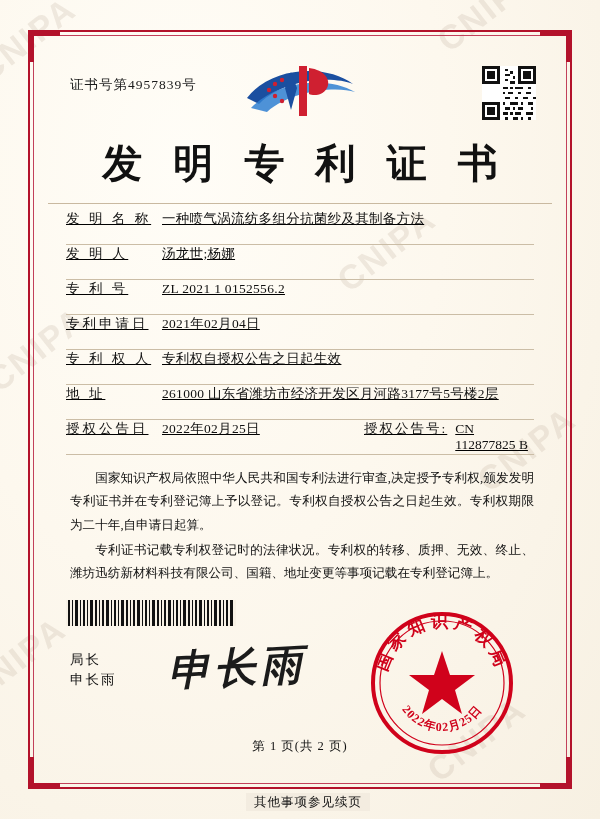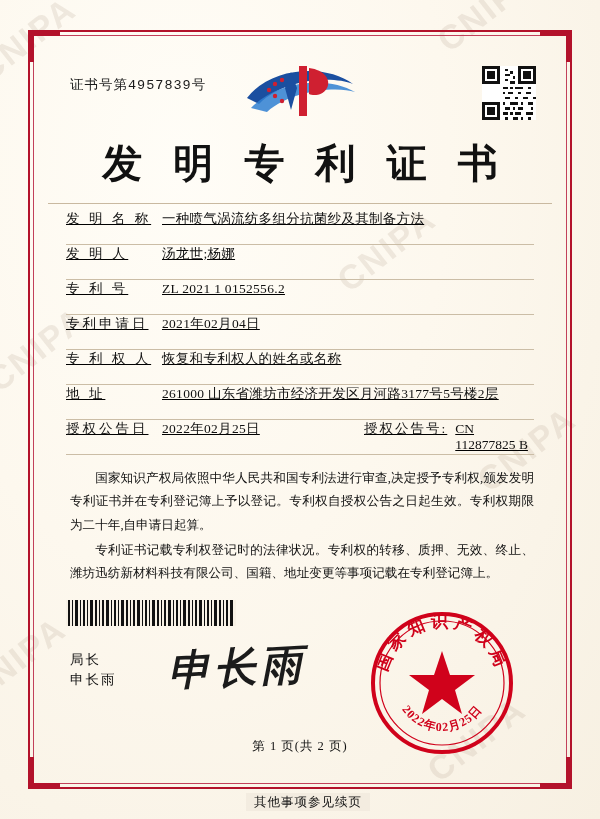--- a/index.html
+++ b/index.html
@@ -76,21 +76,20 @@
     left: 48px;
     top: 52px;
     width: 504px;
     height: 715px;
   }
 
   
   .header-row {
     position: relative;
     height: 78px;
-    font-family: Liberation Mono, monospace;
   }
   .cert-no {
     position: absolute;
     left: 22px;
     top: 24px;
     font-size: 13.5px;
     color: #1a1a1a;
     letter-spacing: 1px;
   }
   .logo {
@@ -358,21 +357,21 @@
       <div class="frow">
         <div class="flabel">专 利 号</div>
         <div class="fvalue">ZL 2021 1 0152556.2</div>
       </div>
       <div class="frow">
         <div class="flabel">专利申请日</div>
         <div class="fvalue">2021年02月04日</div>
       </div>
       <div class="frow">
         <div class="flabel">专 利 权 人</div>
-        <div class="fvalue">恢复和专利权人的姓名或名称</div>
+        <div class="fvalue">专利权自授权公告之日起生效</div>
       </div>
       <div class="frow">
         <div class="flabel">地 址</div>
         <div class="fvalue">261000 山东省潍坊市经济开发区月河路3177号5号楼2层</div>
       </div>
       <div class="frow frow-split">
         <div class="flabel">授权公告日</div>
         <div class="fvalue">2022年02月25日</div>
         <div class="flabel2">授权公告号:</div>
         <div class="fvalue2">CN 112877825 B</div>

